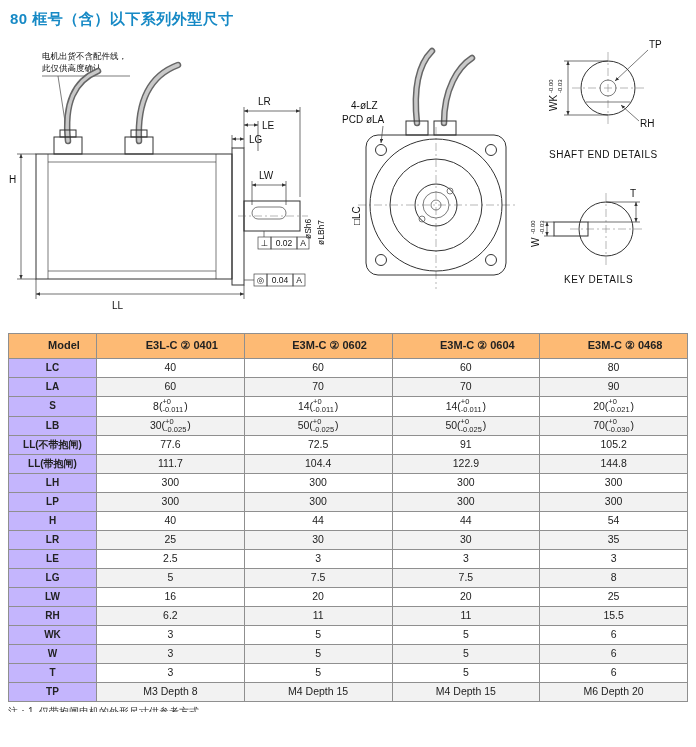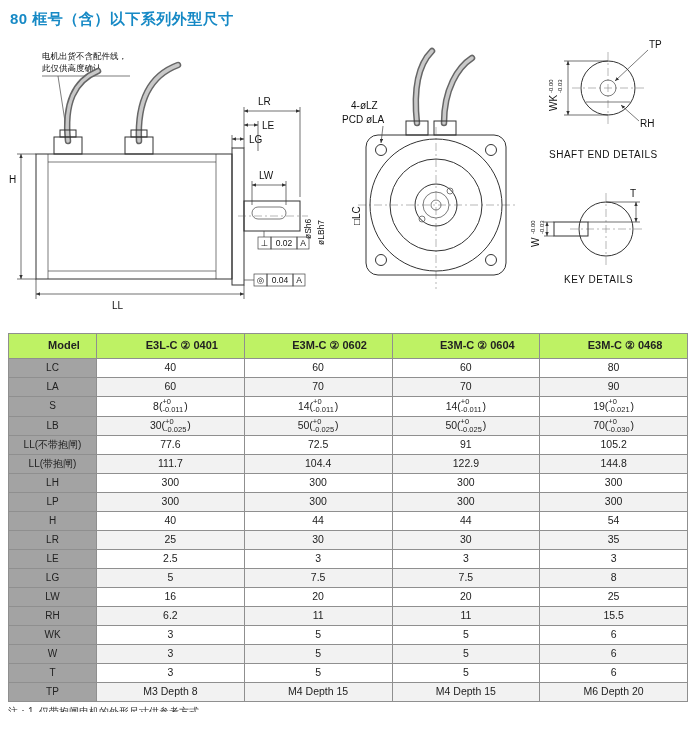--- a/index.html
+++ b/index.html
@@ -25,23 +25,23 @@
   .sm   { font-size:8.5px; }
   .tiny { font-size:6px; }
   table.spec {
     border-collapse:collapse; width:680px; table-layout:fixed;
     font-size:10.5px; margin-top:2px;
   }
   .spec th, .spec td {
     border:1px solid #8f8f8f; text-align:center; vertical-align:middle;
     padding:1px 2px; height:19px; line-height:1.25;
   }
-  .spec thead th { background:#bef264; font-weight:bold; font-size:11px; height:25px;padding-left:25px; }
+  .spec thead th { background:#fdba74; font-weight:bold; font-size:11px; height:25px;padding-left:25px; }
   .spec col.modelcol { width:88px; }
-  .spec td.rowlabel { background:#a3a3a3; font-weight:normal; font-size:10px; }
+  .spec td.rowlabel { background:#c4b5fd; font-weight:bold; font-size:10px; }
   .spec tbody tr:nth-child(even) td:not(.rowlabel) { background:#f2f2f2; }
   .tol { display:inline-flex; align-items:center; justify-content:center; }
   .tolstack {
     display:inline-flex; flex-direction:column; font-size:7.5px;
     line-height:1.1; text-align:left; margin:0 1px 0 0;
   }
   .note { font-size:10px; color:#333; margin-top:3px; height:7px; overflow:hidden; white-space:nowrap; }
 </style>
 </head>
 <body>
@@ -275,21 +275,21 @@
             </span></td>
           <td><span class="tol">
               <span>14(</span>
               <span class="tolstack">
                 <span>+0</span>
                 <span>-0.011</span>
               </span>
               <span>)</span>
             </span></td>
           <td><span class="tol">
-              <span>19(</span>
+              <span>20(</span>
               <span class="tolstack">
                 <span>+0</span>
                 <span>-0.021</span>
               </span>
               <span>)</span>
             </span></td>
         </tr>
         <tr>
           <td class="rowlabel">LB</td>
           <td><span class="tol">

